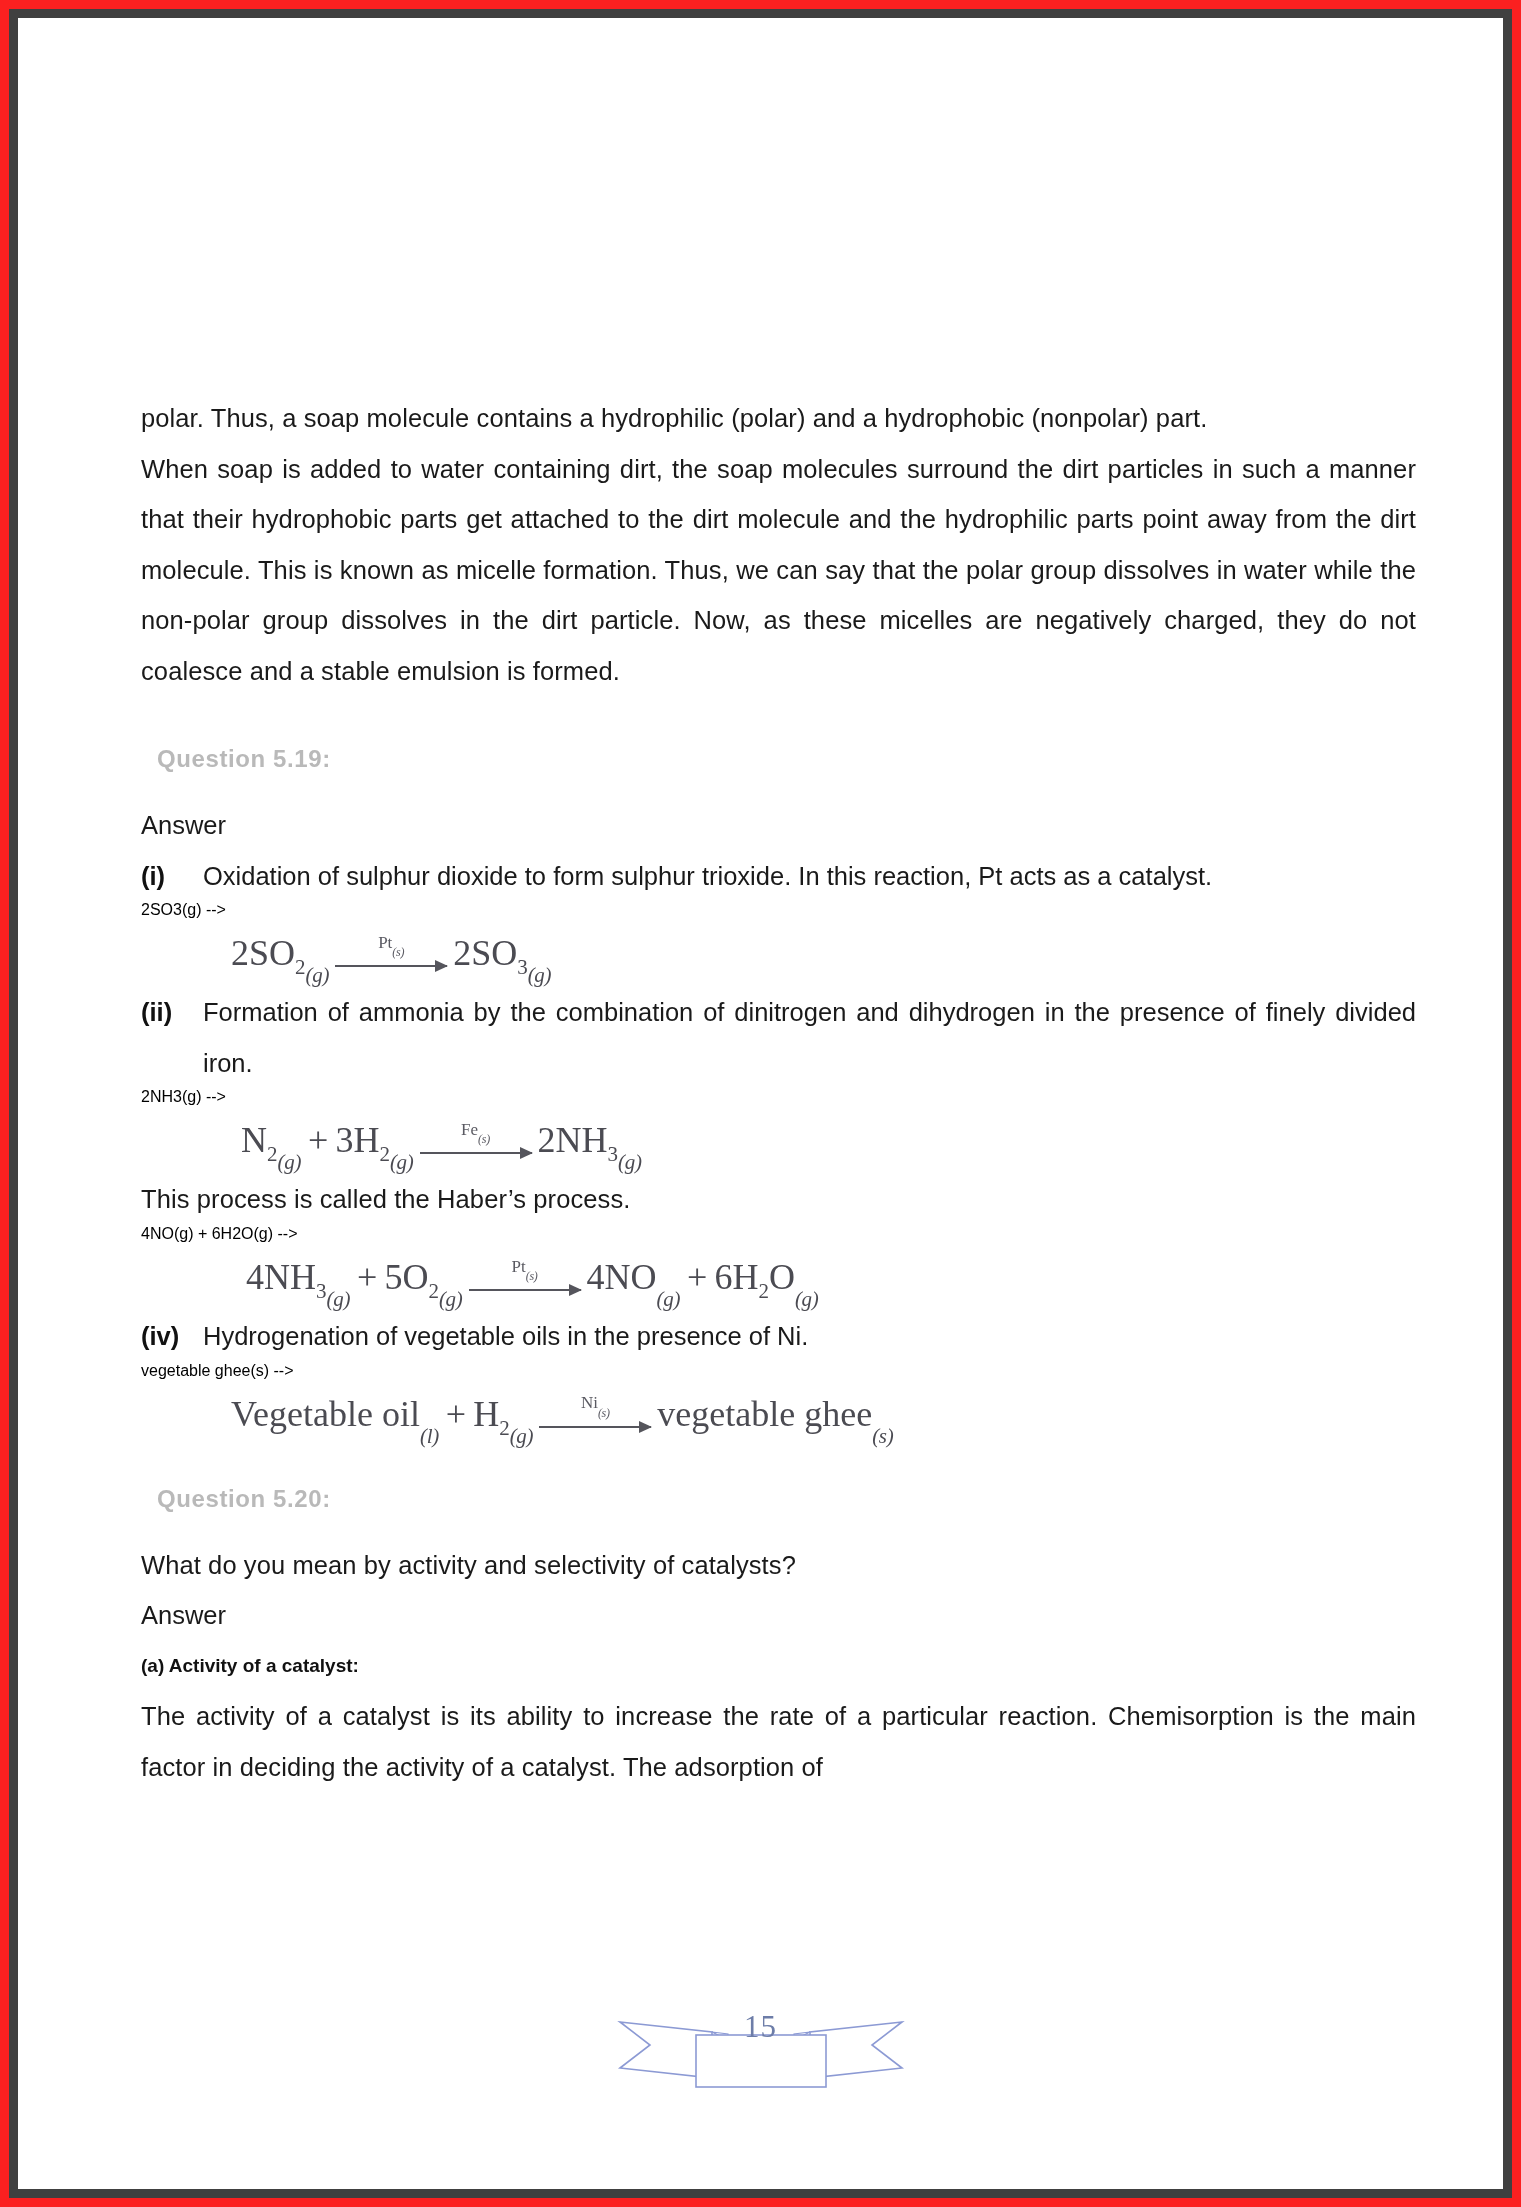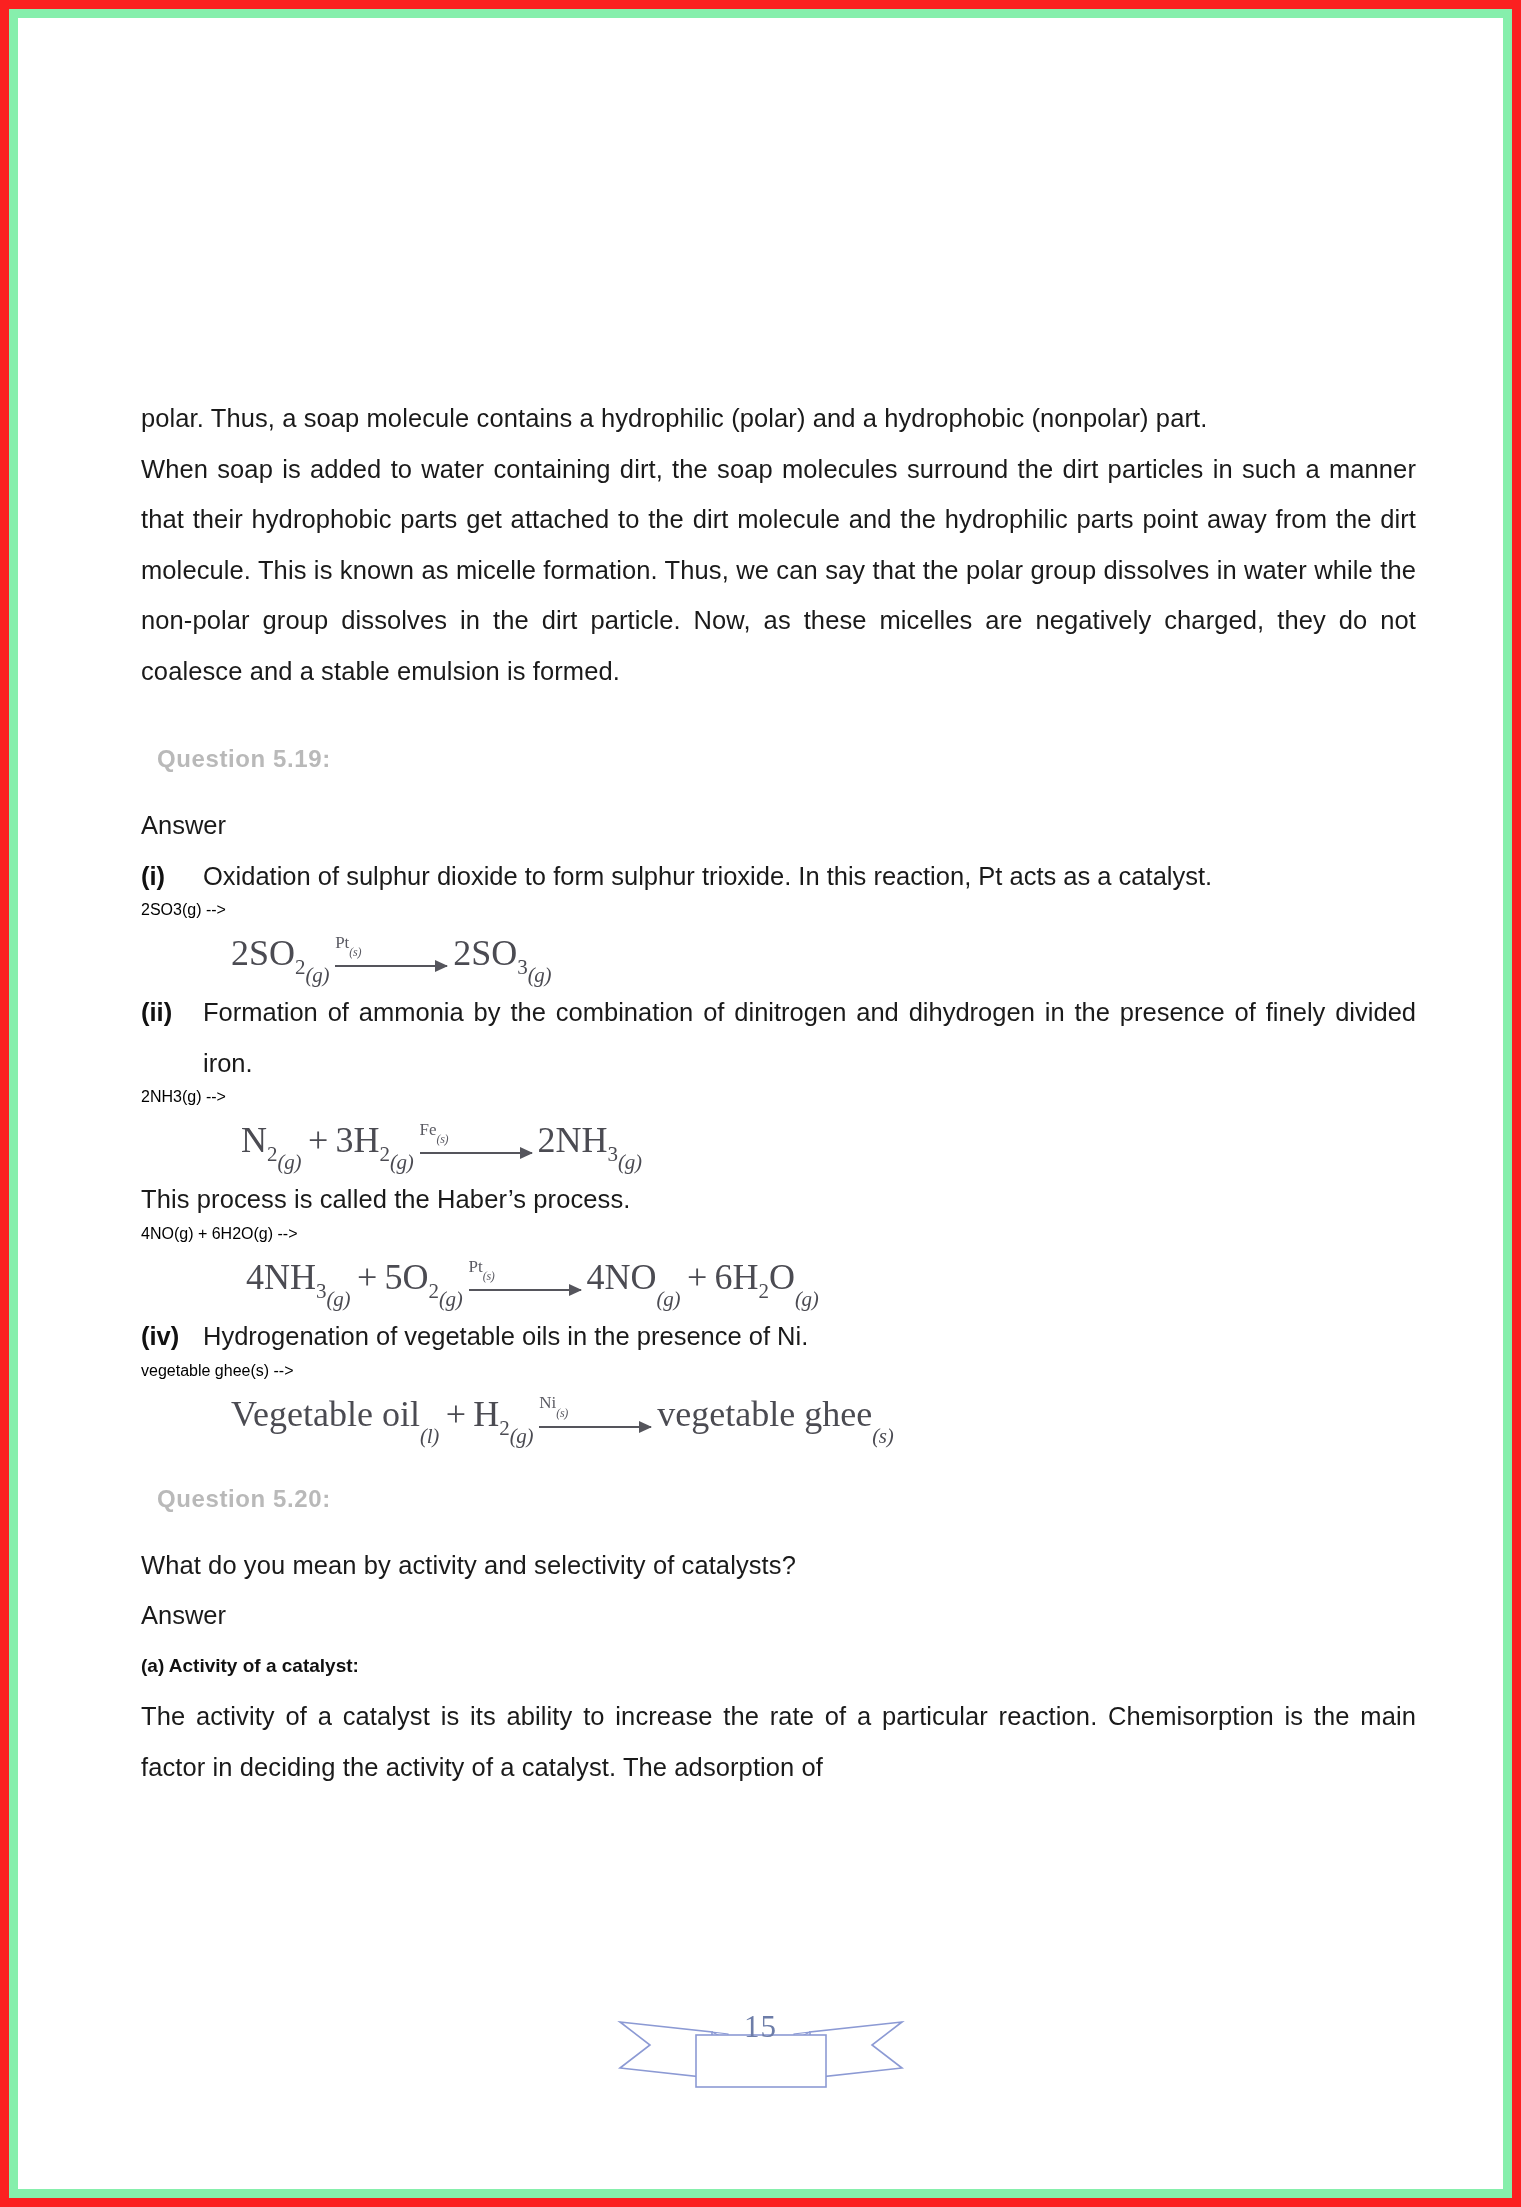--- a/index.html
+++ b/index.html
@@ -14,21 +14,21 @@
     position: relative;
     overflow: hidden;
   }
 
   
   #page-frame {
     position: absolute;
     inset: 0;
     border: 9px solid #fb2020;
     box-sizing: border-box;
-    background: #86efac;
+    background: #404040;
   }
   #page-inner {
     position: absolute;
     inset: 9px;
     background: #ffffff;
     box-sizing: border-box;
   }
 
   
   #content {
@@ -120,21 +120,21 @@
     font-size: 21px;
     position: relative;
     top: 9px;
   }
   .equation .plus { padding: 0 7px; }
 
   
   .arrow-wrap {
     display: inline-flex;
     flex-direction: column;
-    align-items: flex-start;
+    align-items: center;
     justify-content: flex-end;
     margin: 0 6px;
     position: relative;
     top: -2px;
   }
   .arrow-label {
     font-size: 17px;
     line-height: 17px;
     color: #5a5a62;
     margin-bottom: 1px;

